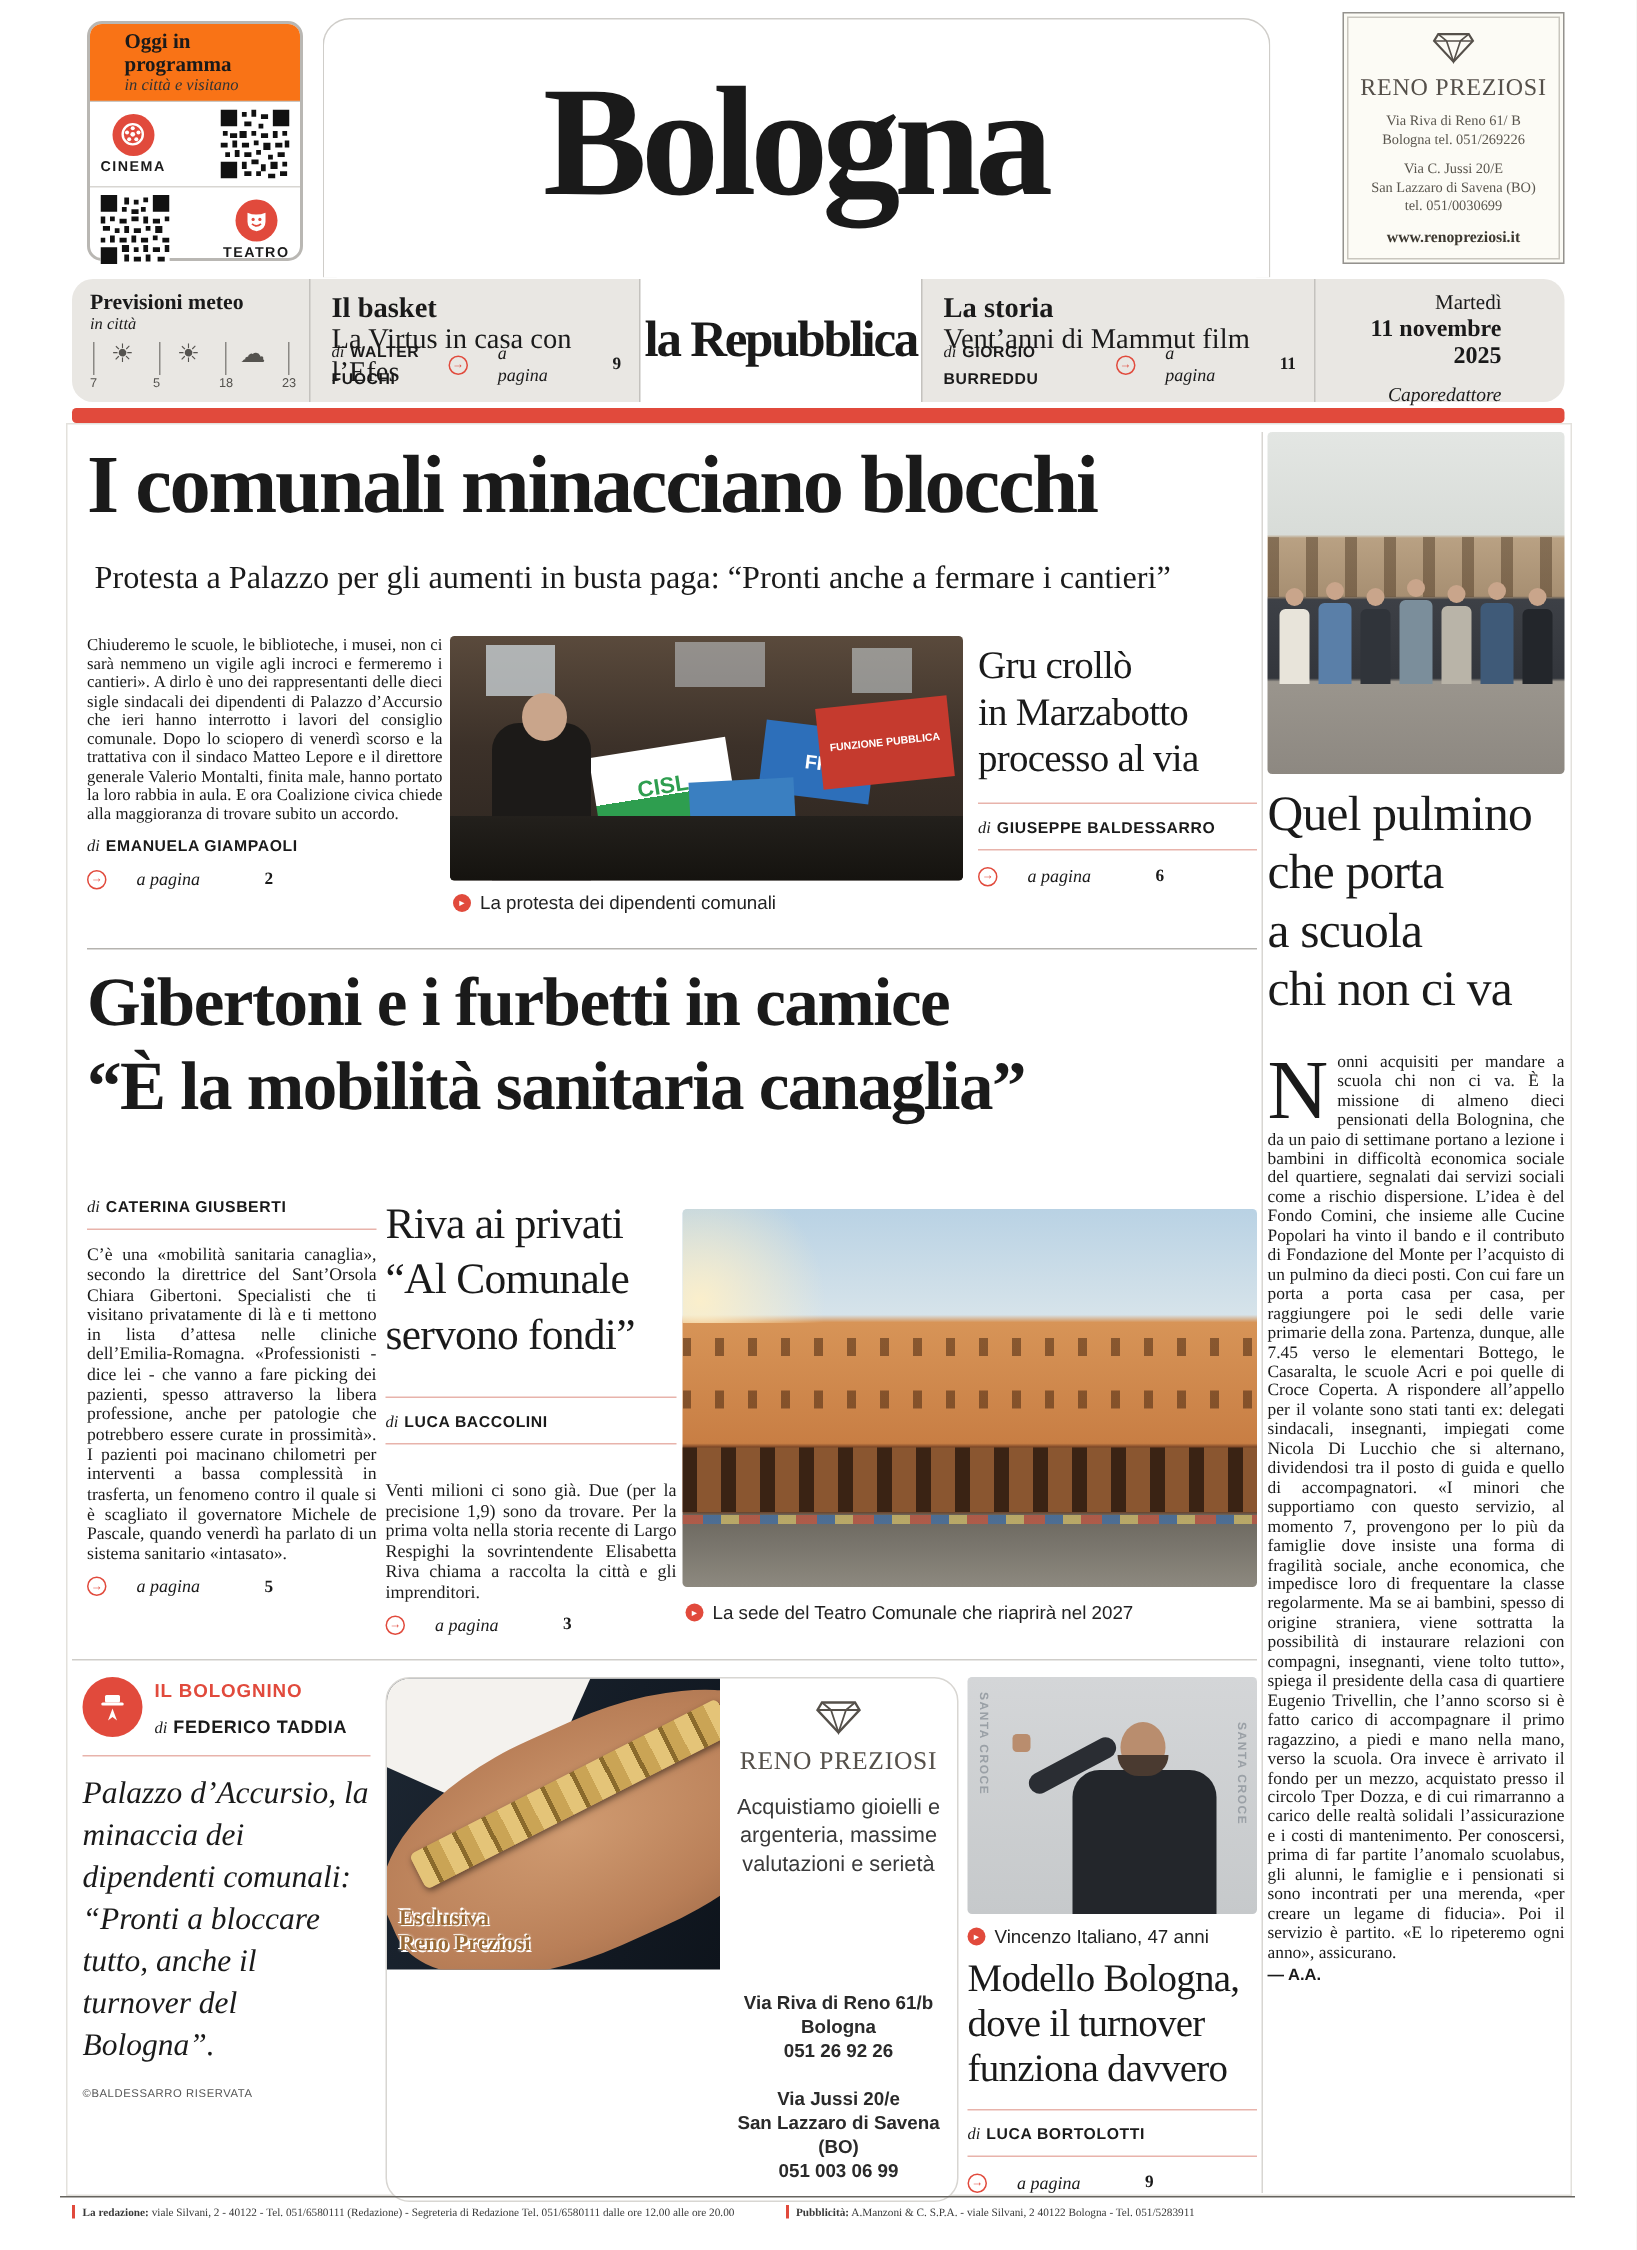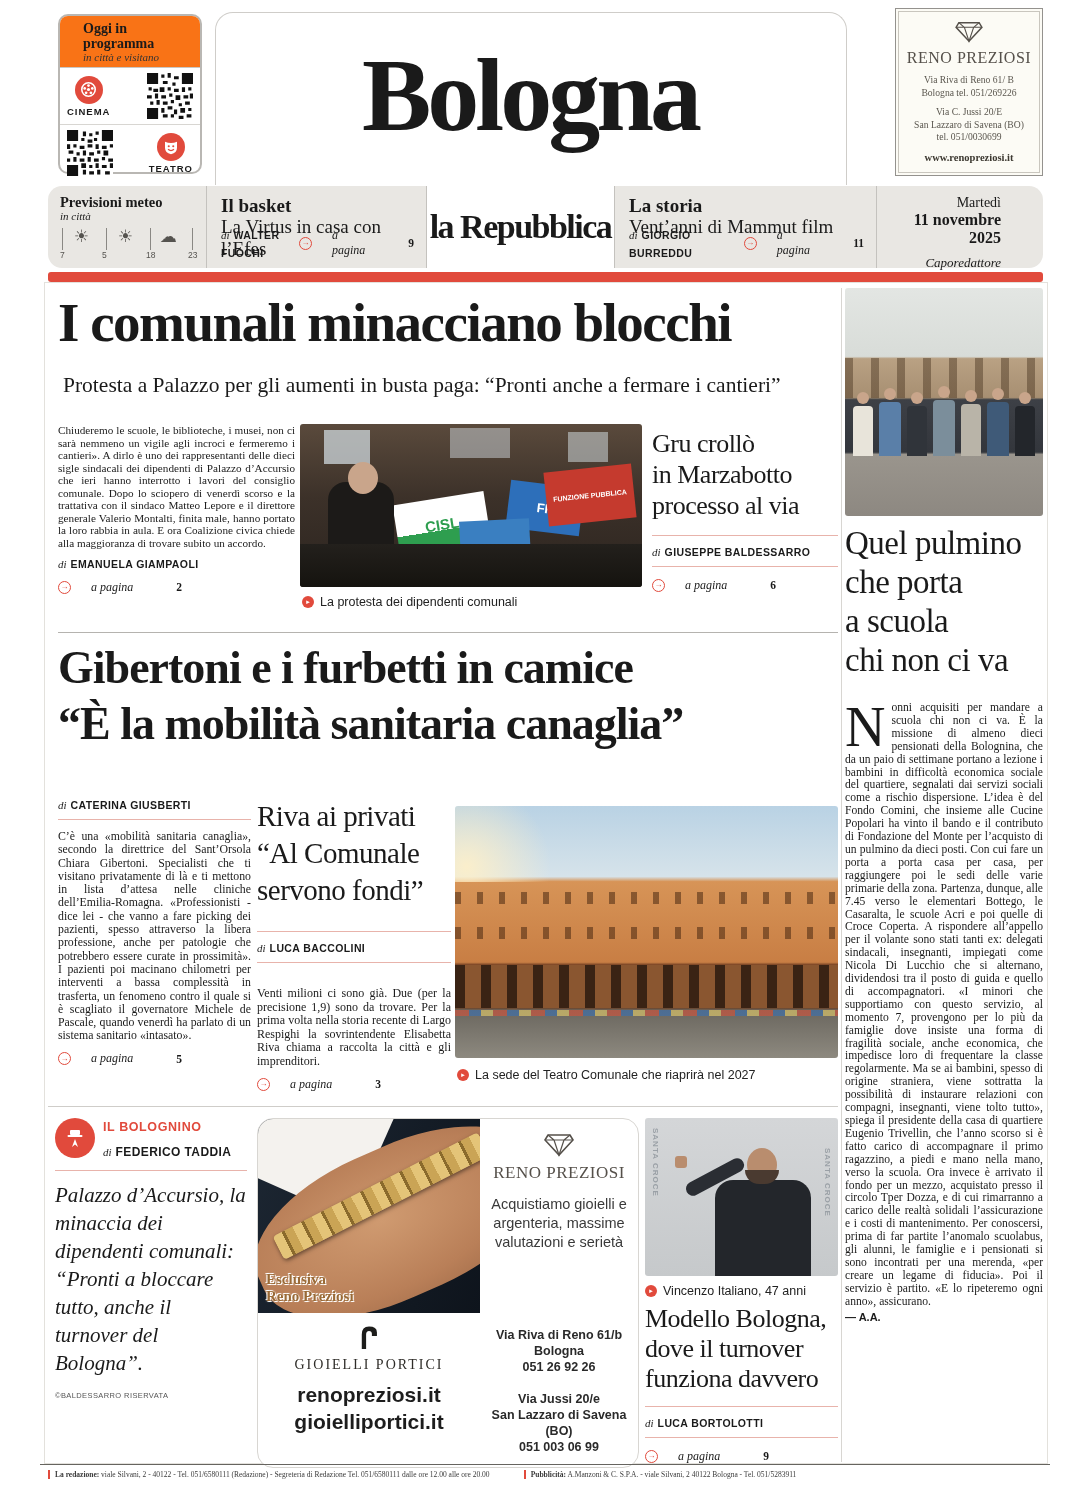--- a/index.html
+++ b/index.html
@@ -423,30 +423,20 @@
           <path d="M5,4 H27 L30,9 L16,24 L2,9 Z" fill="none" stroke="#55504a" stroke-width="1.6"></path>
           <path d="M2,9 H30 M11,9 L16,24 L21,9 M5,4 L11,9 M27,4 L21,9" fill="none" stroke="#55504a" stroke-width="1.2"></path>
         </svg>
       <div class="brand">RENO PREZIOSI</div>
       <div class="pitch">
         <div>Acquistiamo gioielli e</div>
         <div>argenteria, massime</div>
         <div>valutazioni e serietà</div>
       </div>
     </div>
-    <div class="ad-bleft">
-      <svg width="26" height="30" viewBox="0 0 36 40">
-          <path d="M8,38 V18 Q8,7 18,7 Q29,7 29,15 V20 H22 V17 Q22,13 18,13 Q14,13 14,18 V38 Z" fill="#1d1d1b"></path>
-        </svg>
-      <div class="portici">GIOIELLI PORTICI</div>
-      <div class="sites">
-        <div>renopreziosi.it</div>
-        <div>gioielliportici.it</div>
-      </div>
-    </div>
     <div class="ad-bright">
       <div class="grp">
         <div>Via Riva di Reno 61/b</div>
         <div>Bologna</div>
         <div>051 26 92 26</div>
       </div>
       <div class="grp">
         <div>Via Jussi 20/e</div>
         <div>San Lazzaro di Savena (BO)</div>
         <div>051 003 06 99</div>

